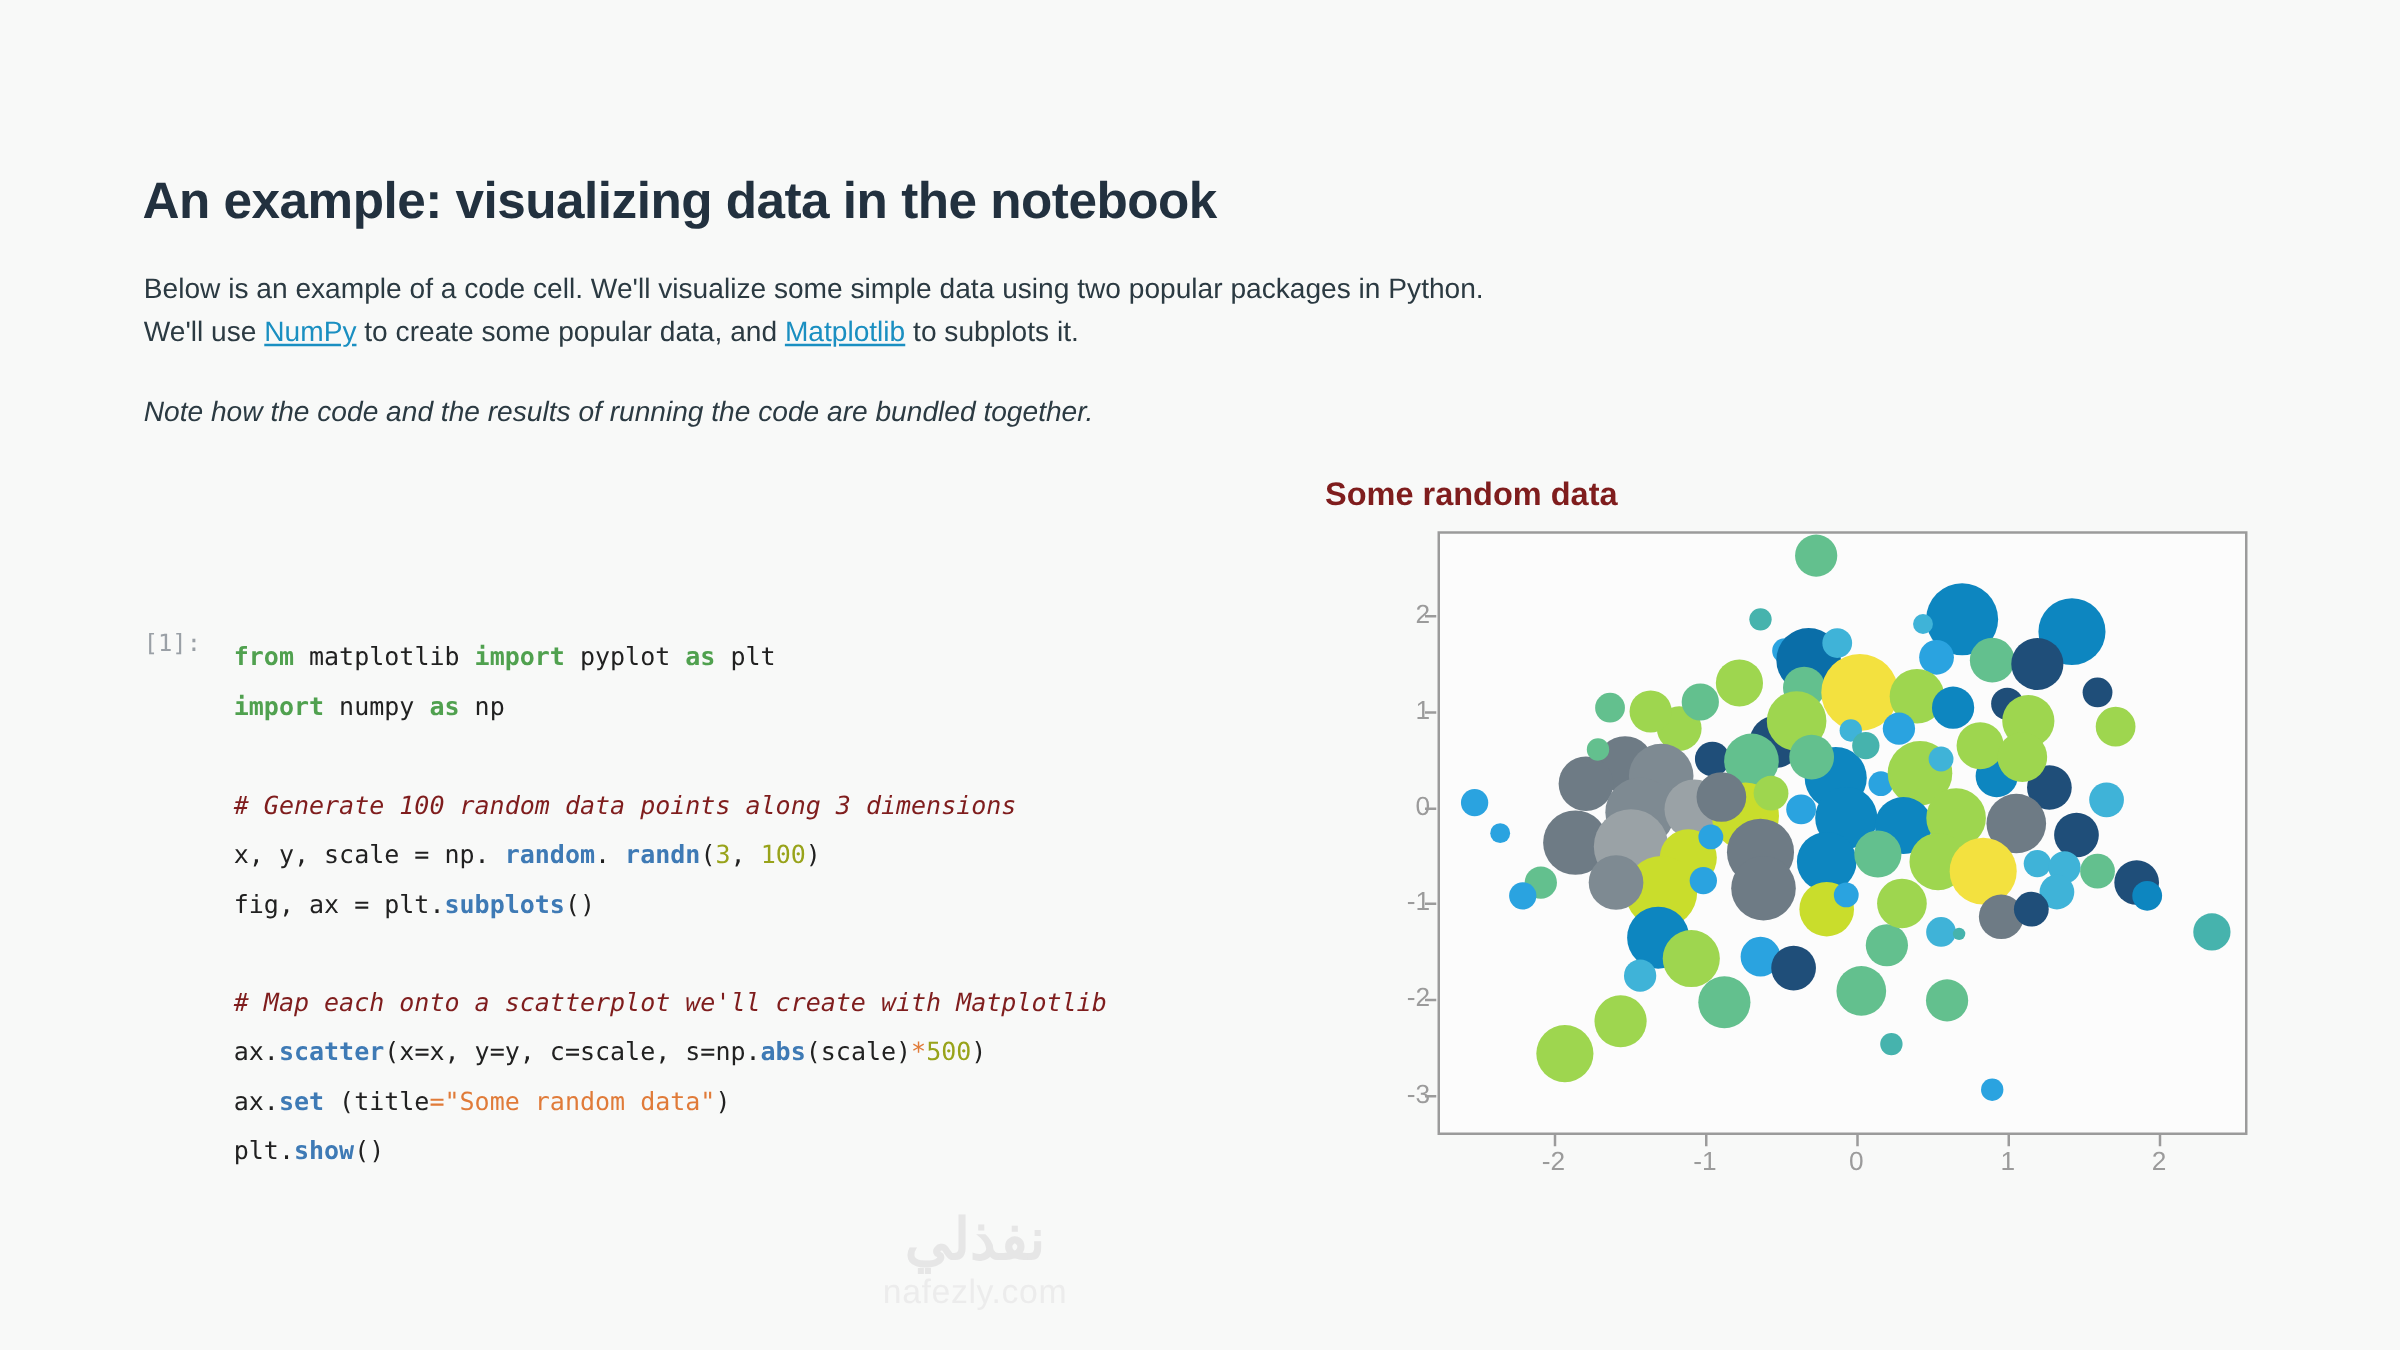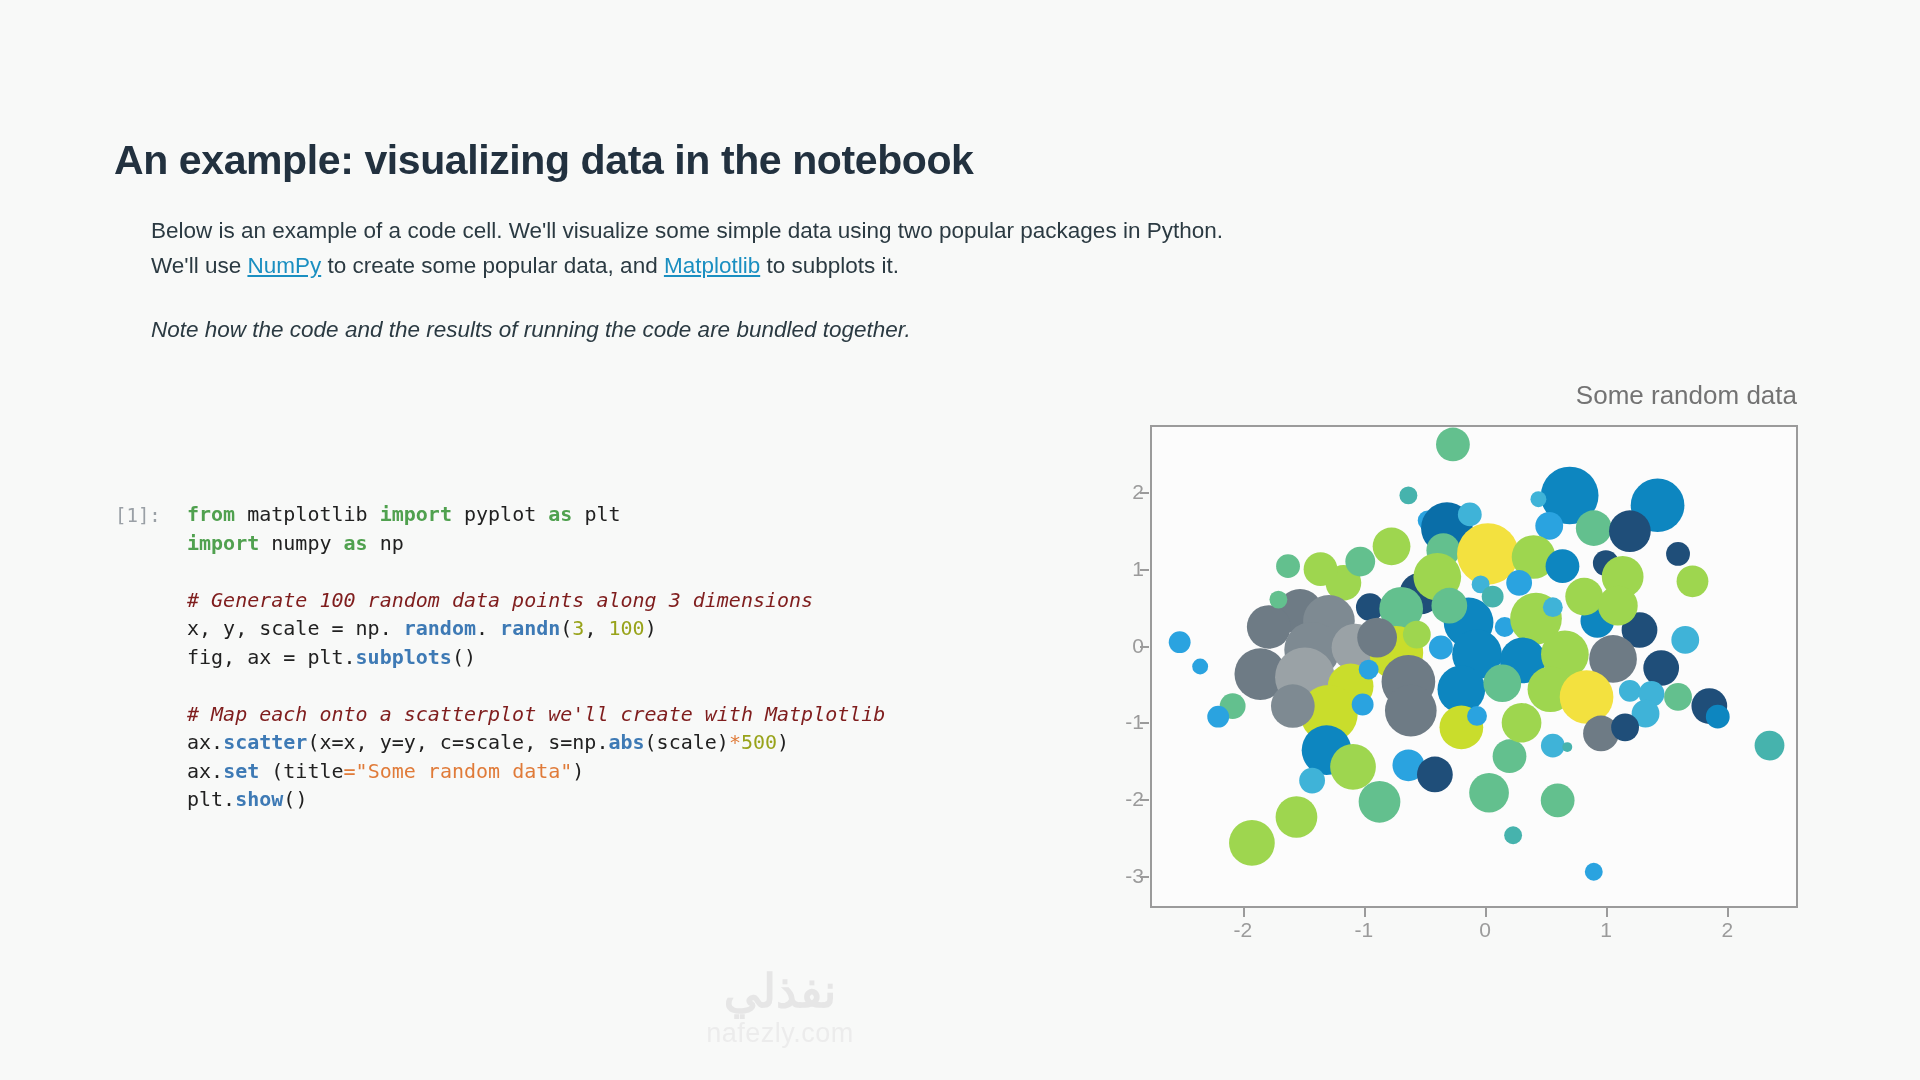--- a/index.html
+++ b/index.html
@@ -26,21 +26,20 @@
     letter-spacing: -0.4px;
     white-space: nowrap;
   }
   .para {
     position: absolute;
     left: 115px;
     font-size: 22.5px;
     color: #2b3a42;
     line-height: 35px;
     white-space: nowrap;
-    margin-left: 36px;
   }
   #para-1 { top: 190px; }
   #para-2 { top: 289px; font-style: italic; }
   .link {
     color: #1a8fc1;
   }
 
   
   #code-cell {
     position: absolute;
@@ -57,43 +56,43 @@
   }
   .code-body {
     position: absolute;
     left: 72px; top: 0;
     font-family: "DejaVu Sans Mono", monospace;
     font-size: 20px;
     line-height: 28.5px;
     color: #212121;
     white-space: pre;
   }
-  .code-body .line { display: block; min-height: 28.5px; }
+  .code-body .line { display: block; min-height: 28.5px; margin-top: 11px; }
   .kw      { color: #50a14f; font-weight: bold; }
   .cmt     { color: #7f1d1d; font-style: italic; }
   .fn      { color: #3e7ab5; font-weight: bold; }
   .num     { color: #98a31a; }
   .str     { color: #e07b39; }
   .op      { color: #e07b39; }
   .plain   { color: #212121; }
 
   
   #chart {
     position: absolute;
     left: 1060px; top: 380px;
     width: 800px; height: 560px;
   }
   #chart-title {
     position: absolute;
     left: 0; top: 0;
     width: 737px;
-    text-align: right;
+    text-align: left;
     font-size: 26px;
-    font-weight: normal;
-    color: #737373;
+    font-weight: bold;
+    color: #7f1d1d;
   }
   #plot-frame {
     position: absolute;
     left: 90px; top: 45px;
     width: 648px; height: 483px;
     border: 2px solid #9b9b9b;
     background: #fcfcfc;
     overflow: hidden;
   }
   #scatter-svg { display: block; width: 100%; height: 100%; }

